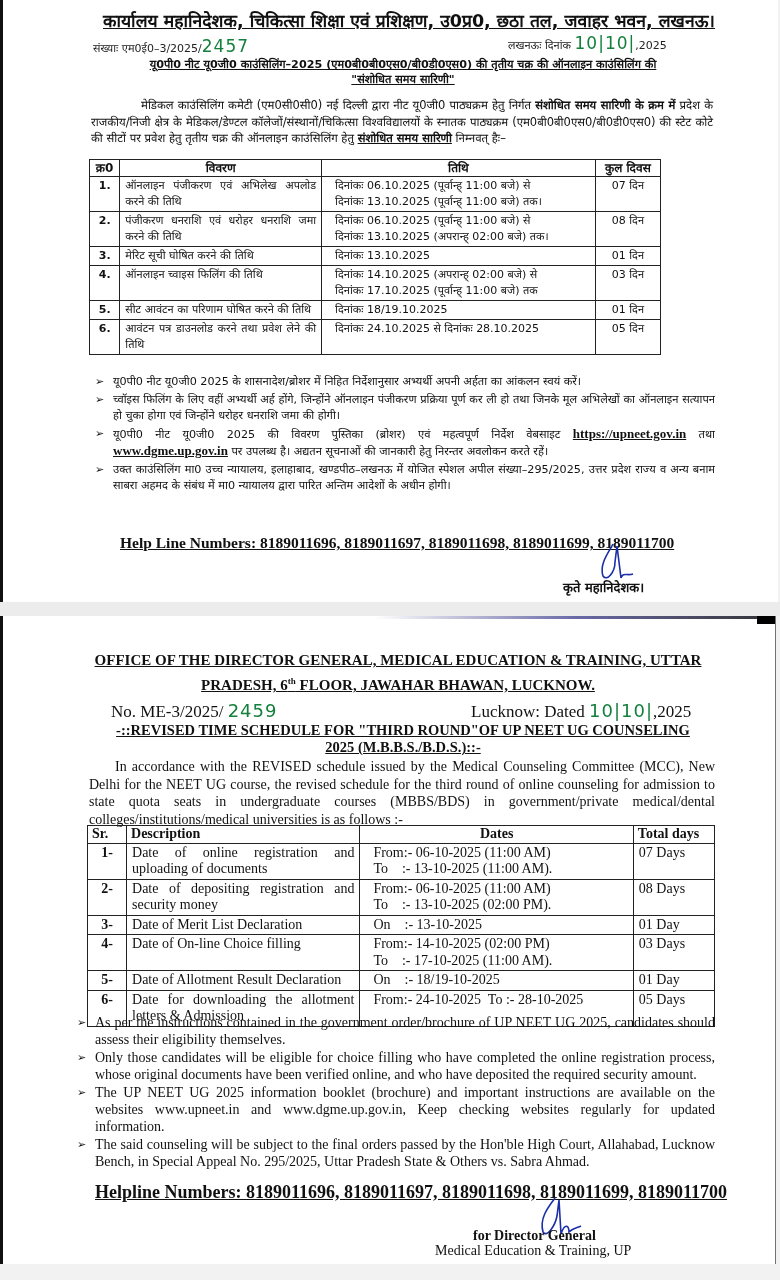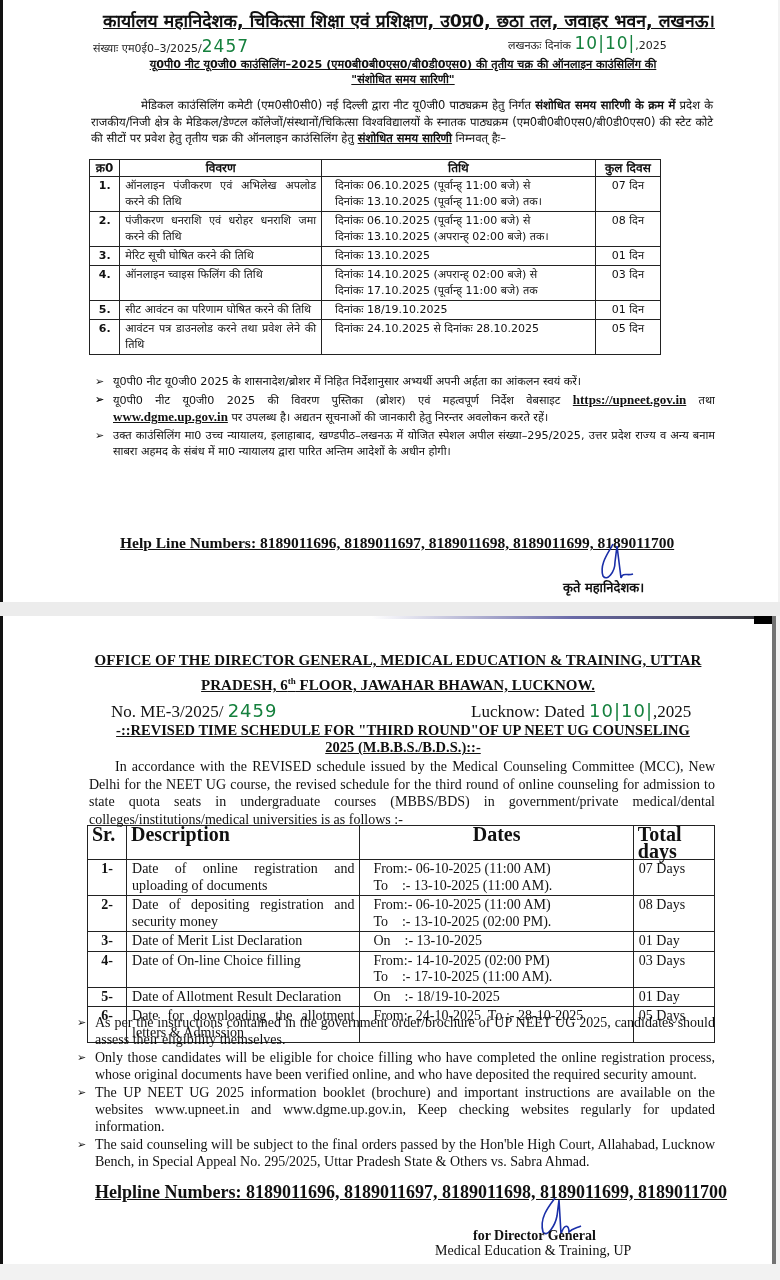--- a/index.html
+++ b/index.html
@@ -5,21 +5,21 @@
   html, body { margin: 0; padding: 0; }
   body {
     width: 780px; height: 1280px; overflow: hidden;
     background: #f2f2f2; position: relative;
     font-family: "Liberation Serif", serif; color: #111;
   }
   .page {
     position: absolute; left: 0; background: #fff; overflow: hidden;
   }
   .page.hindi { top: 0; height: 602px; width: 778px; border-left: 3px solid #111; box-sizing: border-box; }
-  .page.english { top: 616px; height: 648px; width: 776px; border-left: 3px solid #111; border-right: 4px solid #737373; box-sizing: border-box; }
+  .page.english { top: 616px; height: 648px; width: 776px; border-left: 3px solid #111; border-right: 1px solid #737373; box-sizing: border-box; }
   .top-strip { position: absolute; top: 0; right: 0; width: 400px; height: 3px; background: linear-gradient(90deg, rgba(120,120,200,0), #6a6aa8 50%, #333); }
   .top-block { position: absolute; top: 0; right: 0; width: 18px; height: 8px; background: #000; }
   .gap { position: absolute; left: 0; top: 602px; width: 780px; height: 14px; background: #ececec; }
 
   .abs { position: absolute; }
   .hi { font-family: "DejaVu Sans", sans-serif; }
   .center { text-align: center; }
   .u { text-decoration: underline; }
   .b { font-weight: bold; }
   .ink { color: #15803d; font-family: "DejaVu Sans", sans-serif; font-style: italic; letter-spacing: 1px; }
@@ -52,21 +52,21 @@
   .sig1 { left: 592px; top: 542px; width: 40px; height: 45px; }
 
   
   .e-title { left: 60px; top: 34px; width: 670px; font-size: 15px; font-weight: bold; text-decoration: underline; line-height: 21px; text-align: center; }
   .e-ref { left: 108px; top: 84px; font-size: 17px; }
   .e-ref .ink, .e-date .ink { font-size: 18px; font-style: normal; }
   .e-date { left: 468px; top: 84px; font-size: 17px; }
   .e-sub { left: 90px; top: 106px; width: 620px; font-size: 14.5px; font-weight: bold; text-decoration: underline; text-align: center; line-height: 17px; }
   .e-para { left: 86px; top: 142px; width: 626px; font-size: 14px; line-height: 17.5px; text-align: justify; text-indent: 26px; }
   .t-en { left: 84px; top: 209px; width: 628px; font-size: 14px; line-height: 16.5px; }
-  .t-en th { text-align: left; font-size: 20px; padding: 0 4px; }
+  .t-en th { text-align: left; font-size: 14px; padding: 0 4px; }
   .t-en th.c { text-align: center; }
   .t-en td.sr { width: 28px; text-align: center; font-weight: bold; }
   .t-en td.desc { width: 222px; text-align: justify; }
   .t-en td.dates { width: 262px; }
   .t-en td.days { width: 70px; }
   .dl { display: block; white-space: pre; padding-left: 8px; }
   .bul-en { left: 70px; top: 398px; width: 642px; font-size: 14px; line-height: 17px; }
   .bul-en .item { margin-bottom: 1px; }
   .e-help { left: 92px; top: 566px; font-size: 18px; font-weight: bold; text-decoration: underline; white-space: nowrap; }
   .e-sign1 { left: 470px; top: 612px; font-size: 14px; font-weight: bold; }
@@ -153,21 +153,21 @@
           <td class="dates">
             <span class="dl">दिनांकः 24.10.2025 से दिनांकः 28.10.2025</span>
           </td>
           <td class="days">05 दिन</td>
         </tr>
       </tbody>
   </table>
 
   <div class="abs bullets bul-hi">
     <div class="item"><span class="arrow">➢</span><span>यू0पी0 नीट यू0जी0 2025 के शासनादेश/ब्रोशर में निहित निर्देशानुसार अभ्यर्थी अपनी अर्हता का आंकलन स्वयं करें।</span></div>
-    <div class="item"><span class="arrow">➢</span></div>
+    <div class="item"><span class="arrow">➢</span><span>च्वॉइस फिलिंग के लिए वहीं अभ्यर्थी अर्ह होंगे, जिन्होंने ऑनलाइन पंजीकरण प्रक्रिया पूर्ण कर ली हो तथा जिनके मूल अभिलेखों का ऑनलाइन सत्यापन हो चुका होगा एवं जिन्होंने धरोहर धनराशि जमा की होगी।</span></div>
     <div class="item"><span class="arrow">➢</span><span>यू0पी0 नीट यू0जी0 2025 की विवरण पुस्तिका (ब्रोशर) एवं महत्वपूर्ण निर्देश वेबसाइट </span><span class="link">https://upneet.gov.in</span><span> तथा </span><span class="link">www.dgme.up.gov.in</span><span> पर उपलब्ध है। अद्यतन सूचनाओं की जानकारी हेतु निरन्तर अवलोकन करते रहें।</span></div>
     <div class="item"><span class="arrow">➢</span><span>उक्त काउंसिलिंग मा0 उच्च न्यायालय, इलाहाबाद, खण्डपीठ–लखनऊ में योजित स्पेशल अपील संख्या–295/2025, उत्तर प्रदेश राज्य व अन्य बनाम साबरा अहमद के संबंध में मा0 न्यायालय द्वारा पारित अन्तिम आदेशों के अधीन होगी।</span></div>
   </div>
 
   <div class="abs h-help">Help Line Numbers: 8189011696, 8189011697, 8189011698, 8189011699, 8189011700</div>
   <svg class="abs sig1" viewBox="0 0 40 45">
     <path d="M18 2 C14 10, 4 22, 8 34 C12 40, 20 30, 20 20 L22 4 L26 36 C28 30, 32 34, 38 32" fill="none" stroke="#1a2fa8" stroke-width="1.6"></path>
   </svg>
   <div class="abs h-sign">कृते महानिदेशक।</div>
 </div>

